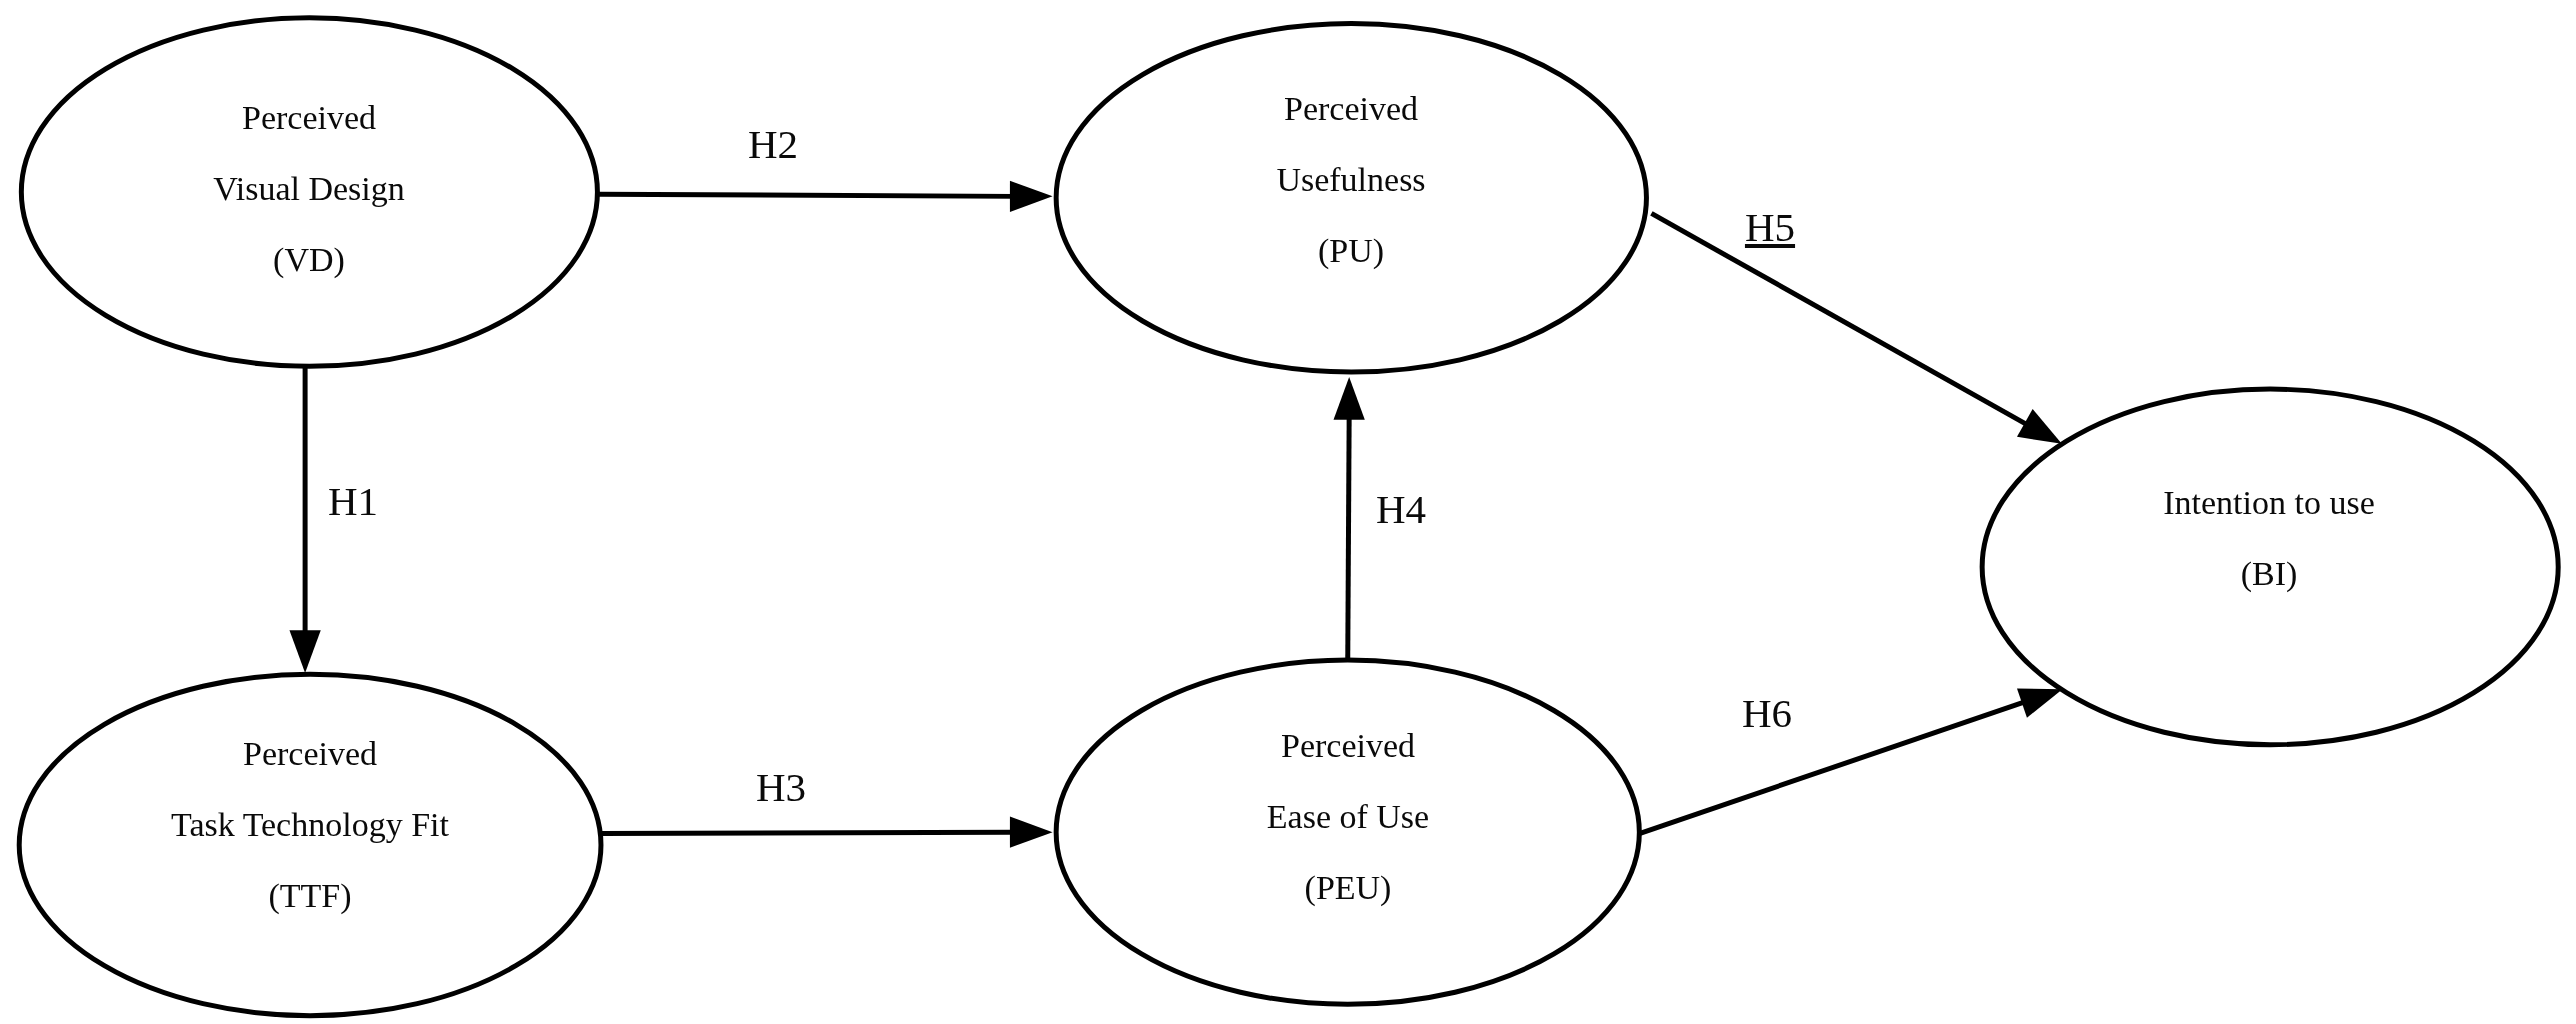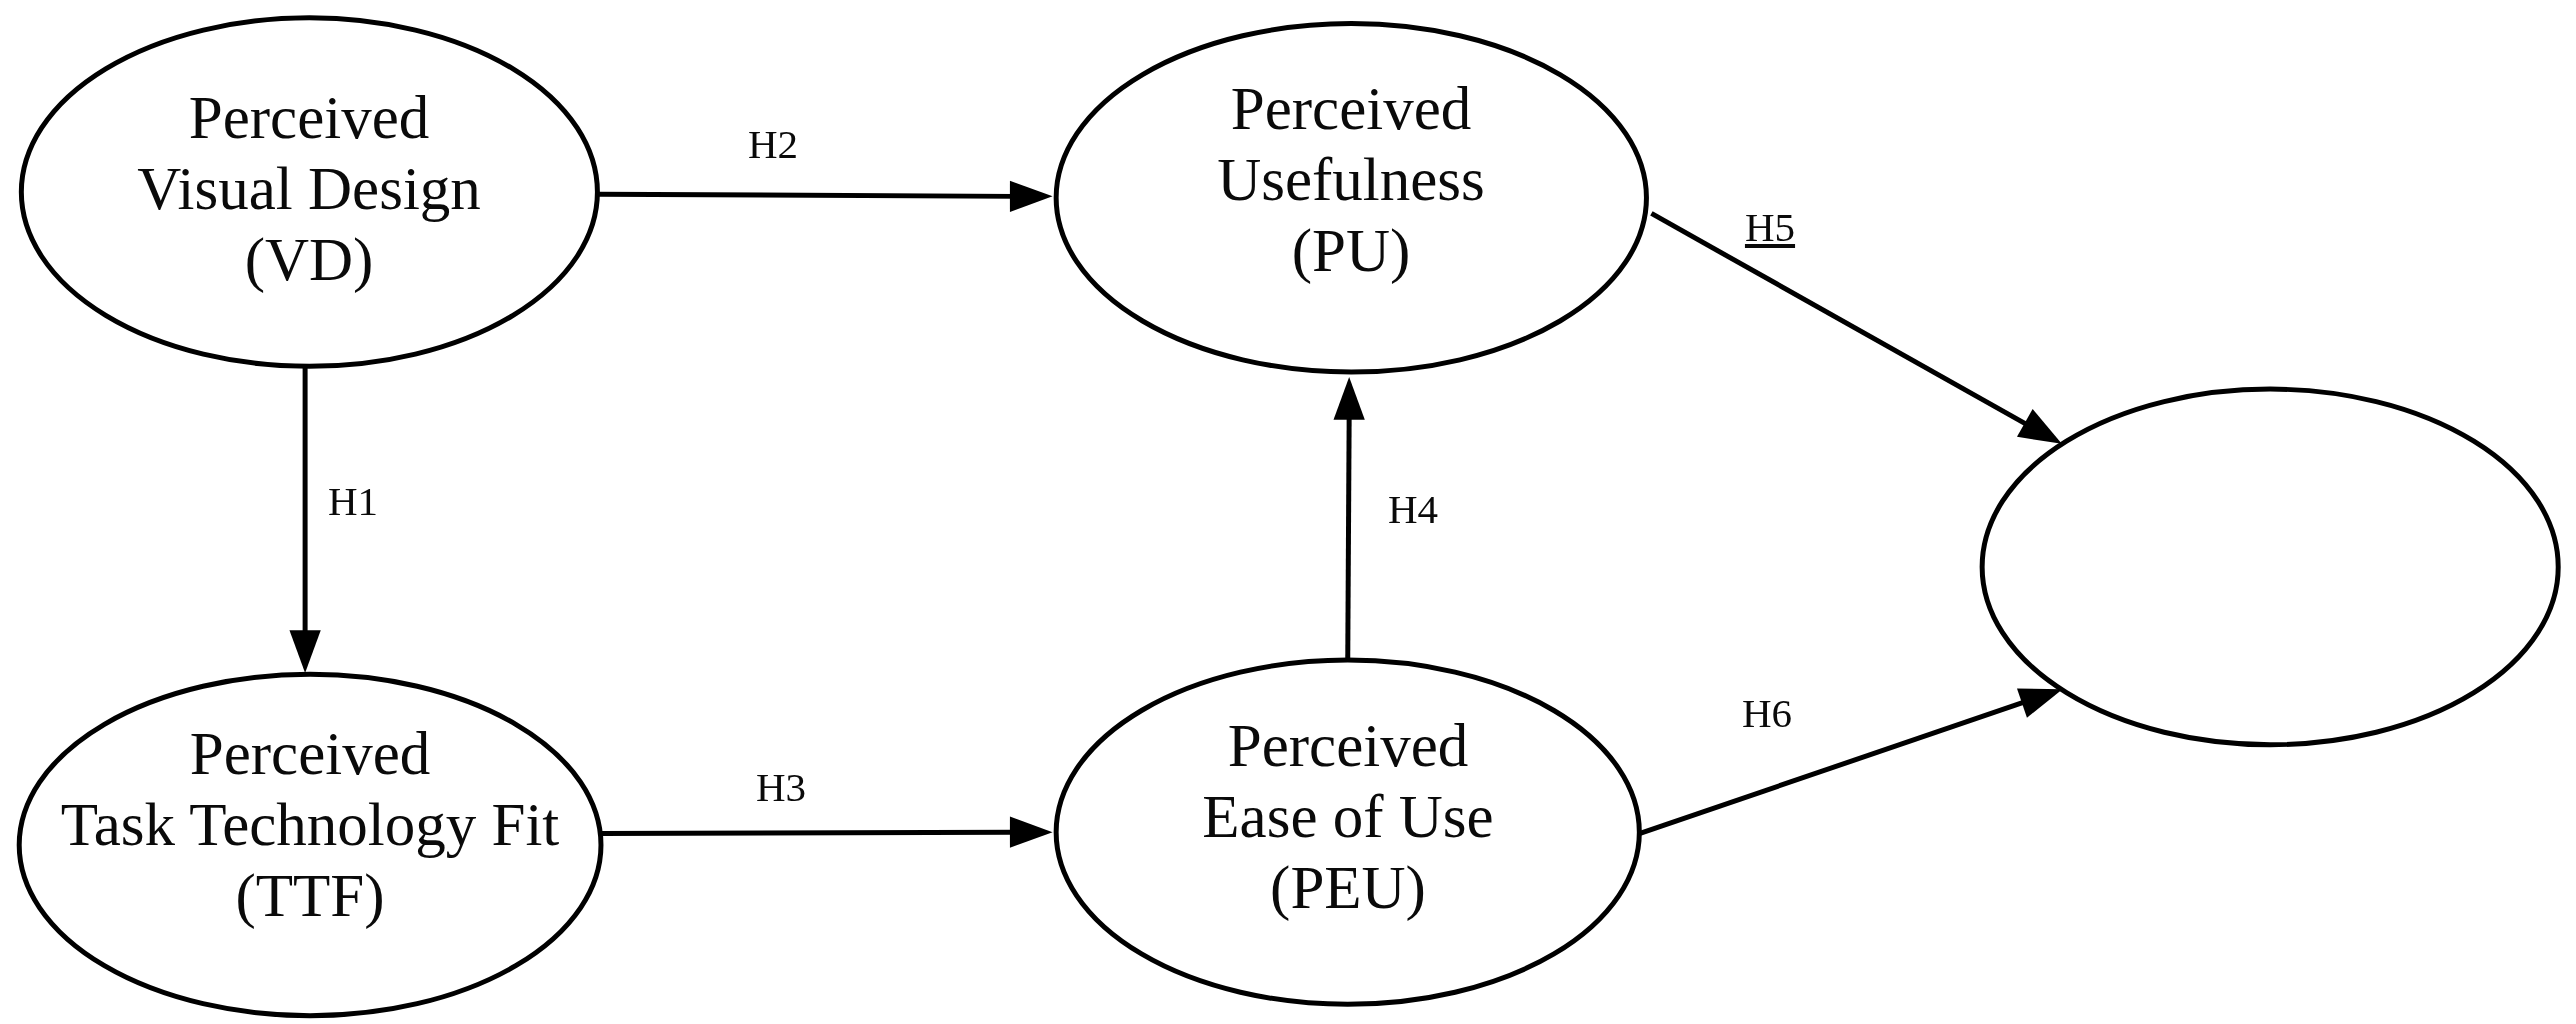--- a/index.html
+++ b/index.html
@@ -19,21 +19,21 @@
     position: absolute;
     inset: 0;
     width: 100%;
     height: 100%;
   }
   .node-label {
     position: absolute;
     transform: translate(-50%, -50%);
     text-align: center;
     white-space: pre-line;
-    font-size: 61px;
+    font-size: 34px;
     line-height: 71px;
     color: #0a0a0a;
     letter-spacing: 0px;
   }
   .edge-label {
     position: absolute;
     transform: translate(-50%, -50%);
     text-align: center;
     white-space: nowrap;
     font-size: 41px;
@@ -103,22 +103,24 @@
 (VD)</div>
   <div class="node-label" style="left:1351px; top:179px;">Perceived
 Usefulness
 (PU)</div>
   <div class="node-label" style="left:310px;  top:824px;">Perceived
 Task Technology Fit
 (TTF)</div>
   <div class="node-label" style="left:1348px; top:816px;">Perceived
 Ease of Use
 (PEU)</div>
+  <div class="node-label" style="left:2269px; top:538px;">Intention to use
+(BI)</div>
 
   <div class="edge-label" style="left:353px;  top:501px;text-align:right;">H1</div>
   <div class="edge-label" style="left:773px; top:144px;">H2</div>
   <div class="edge-label" style="left:781px; top:787px;">H3</div>
-  <div class="edge-label" style="left:1401px; top:509px;margin-left:12px;">H4</div>
+  <div class="edge-label" style="left:1401px; top:509px;">H4</div>
   <div class="edge-label" style="left:1770px; top:227px;text-decoration:underline;">H5</div>
   <div class="edge-label" style="left:1767px; top:713px;">H6</div>
 
 </div>
 
 
 </body></html>

